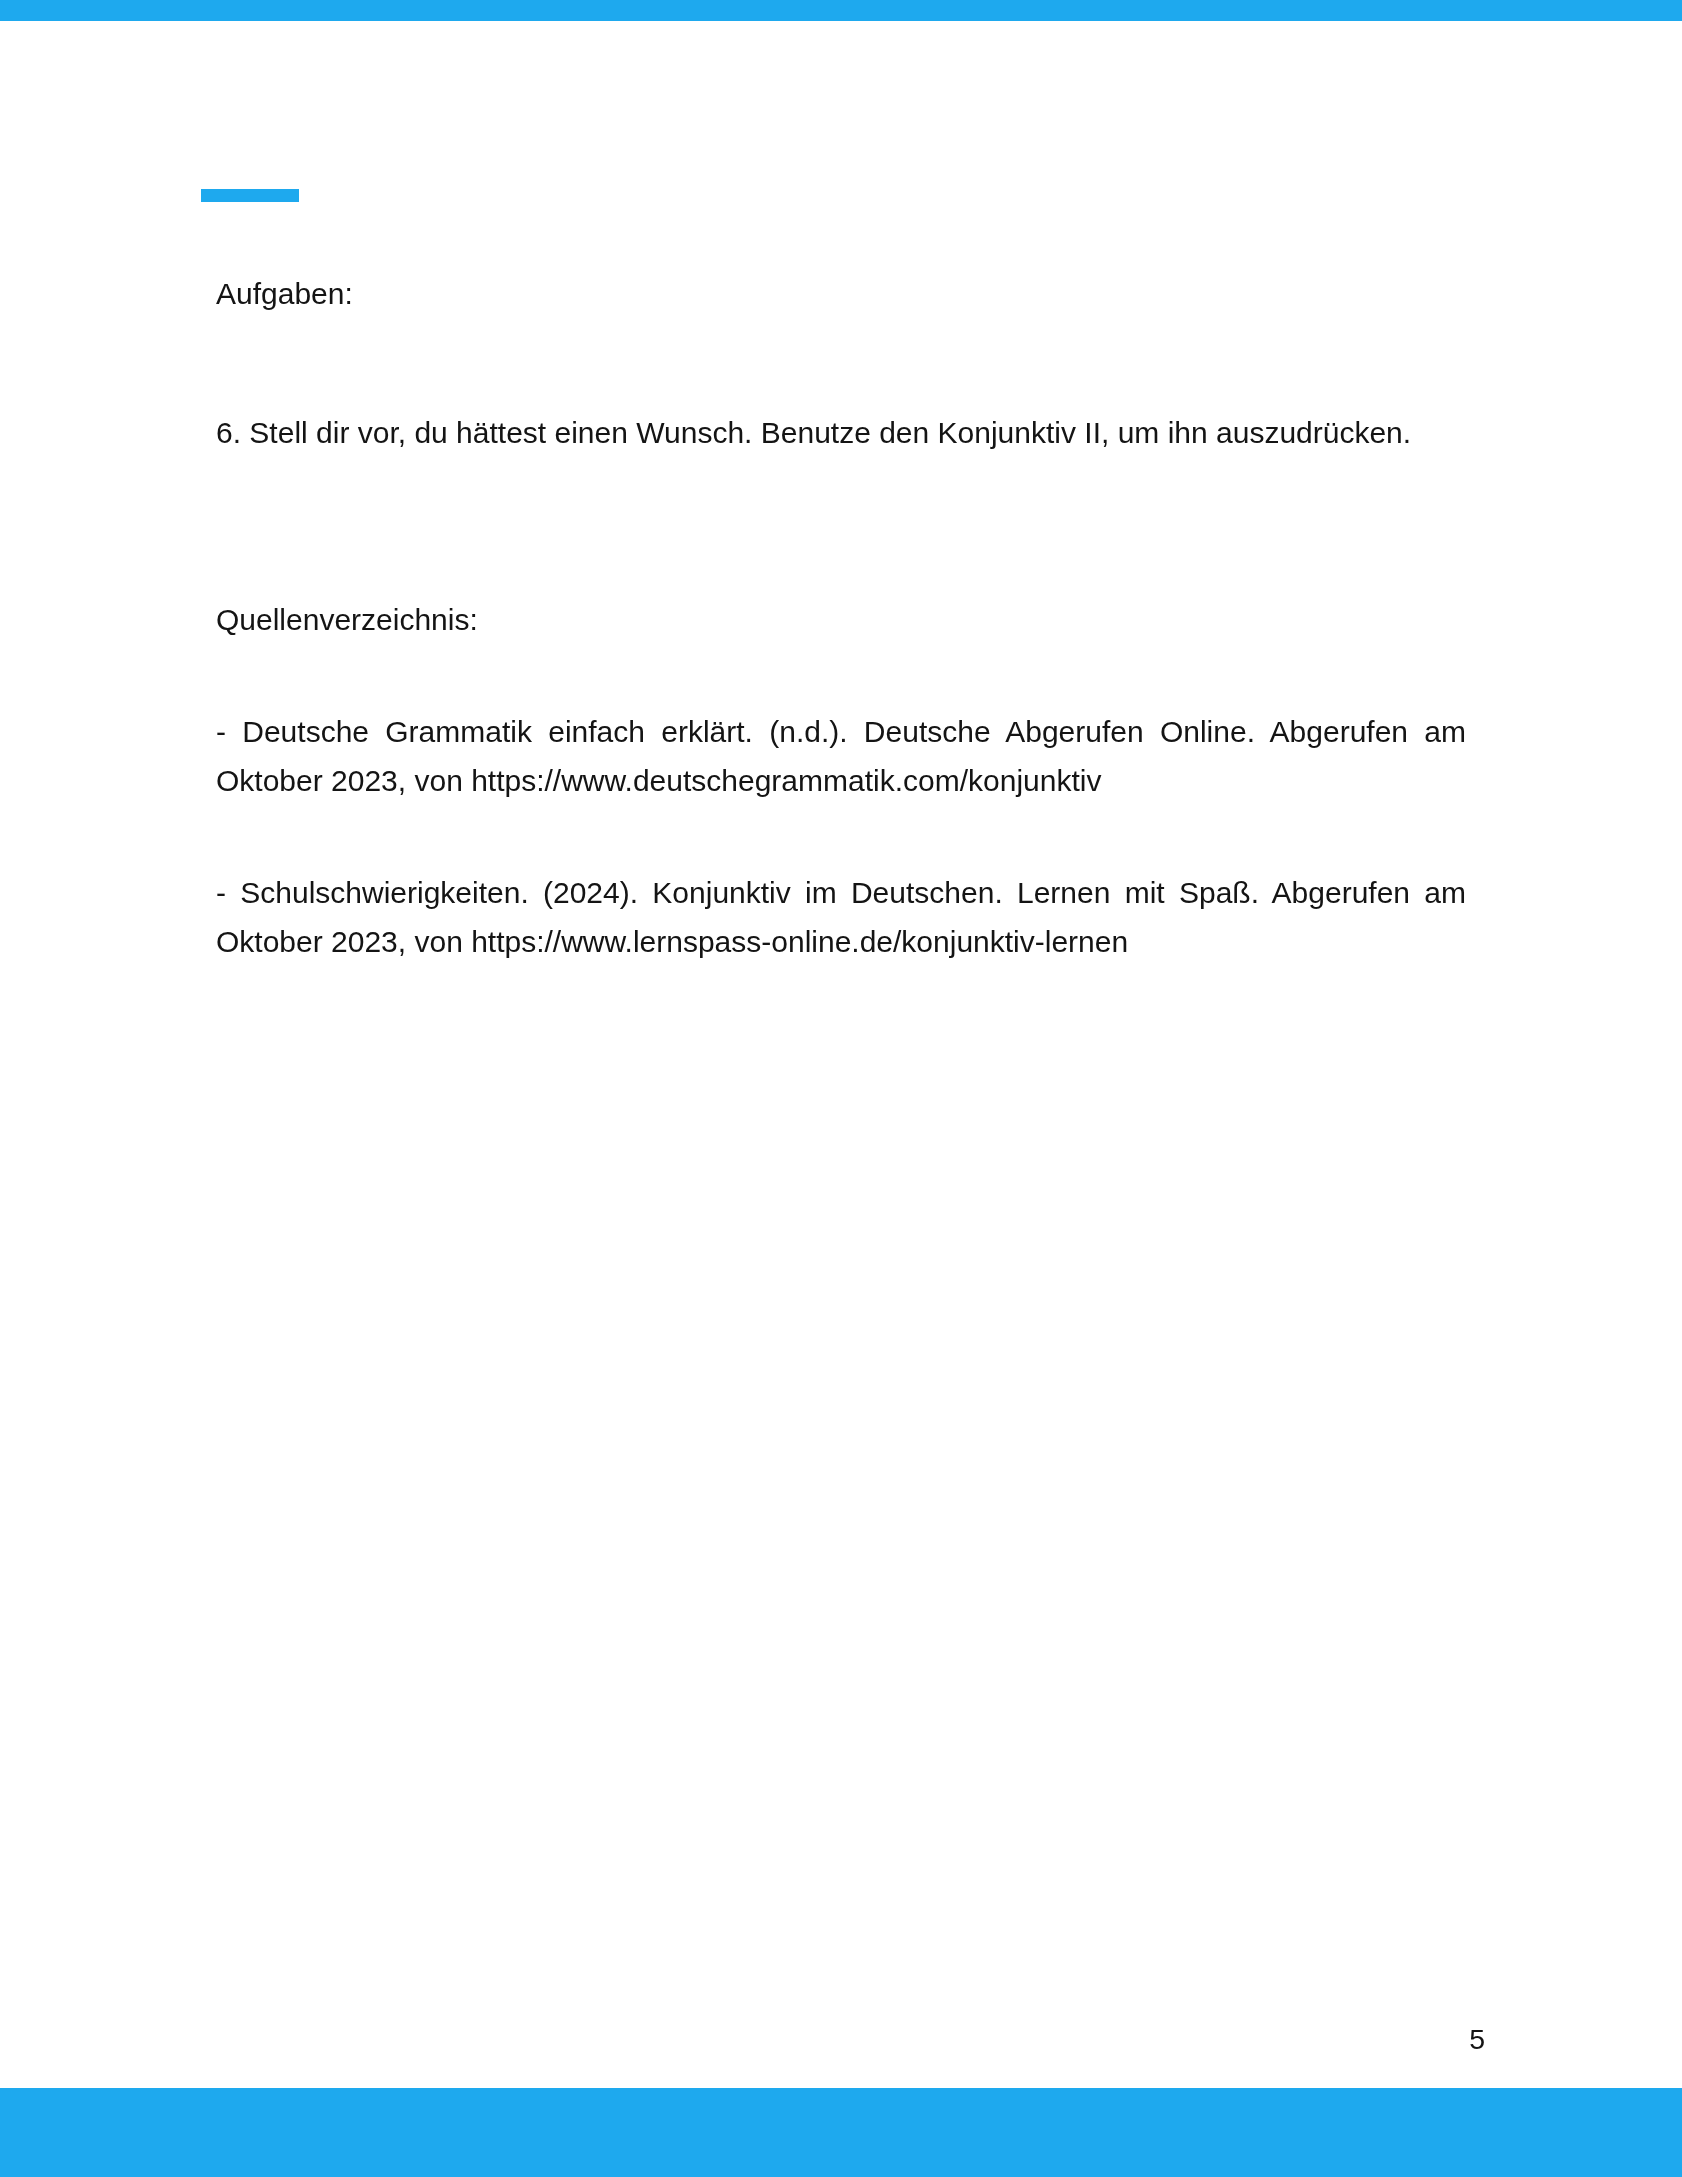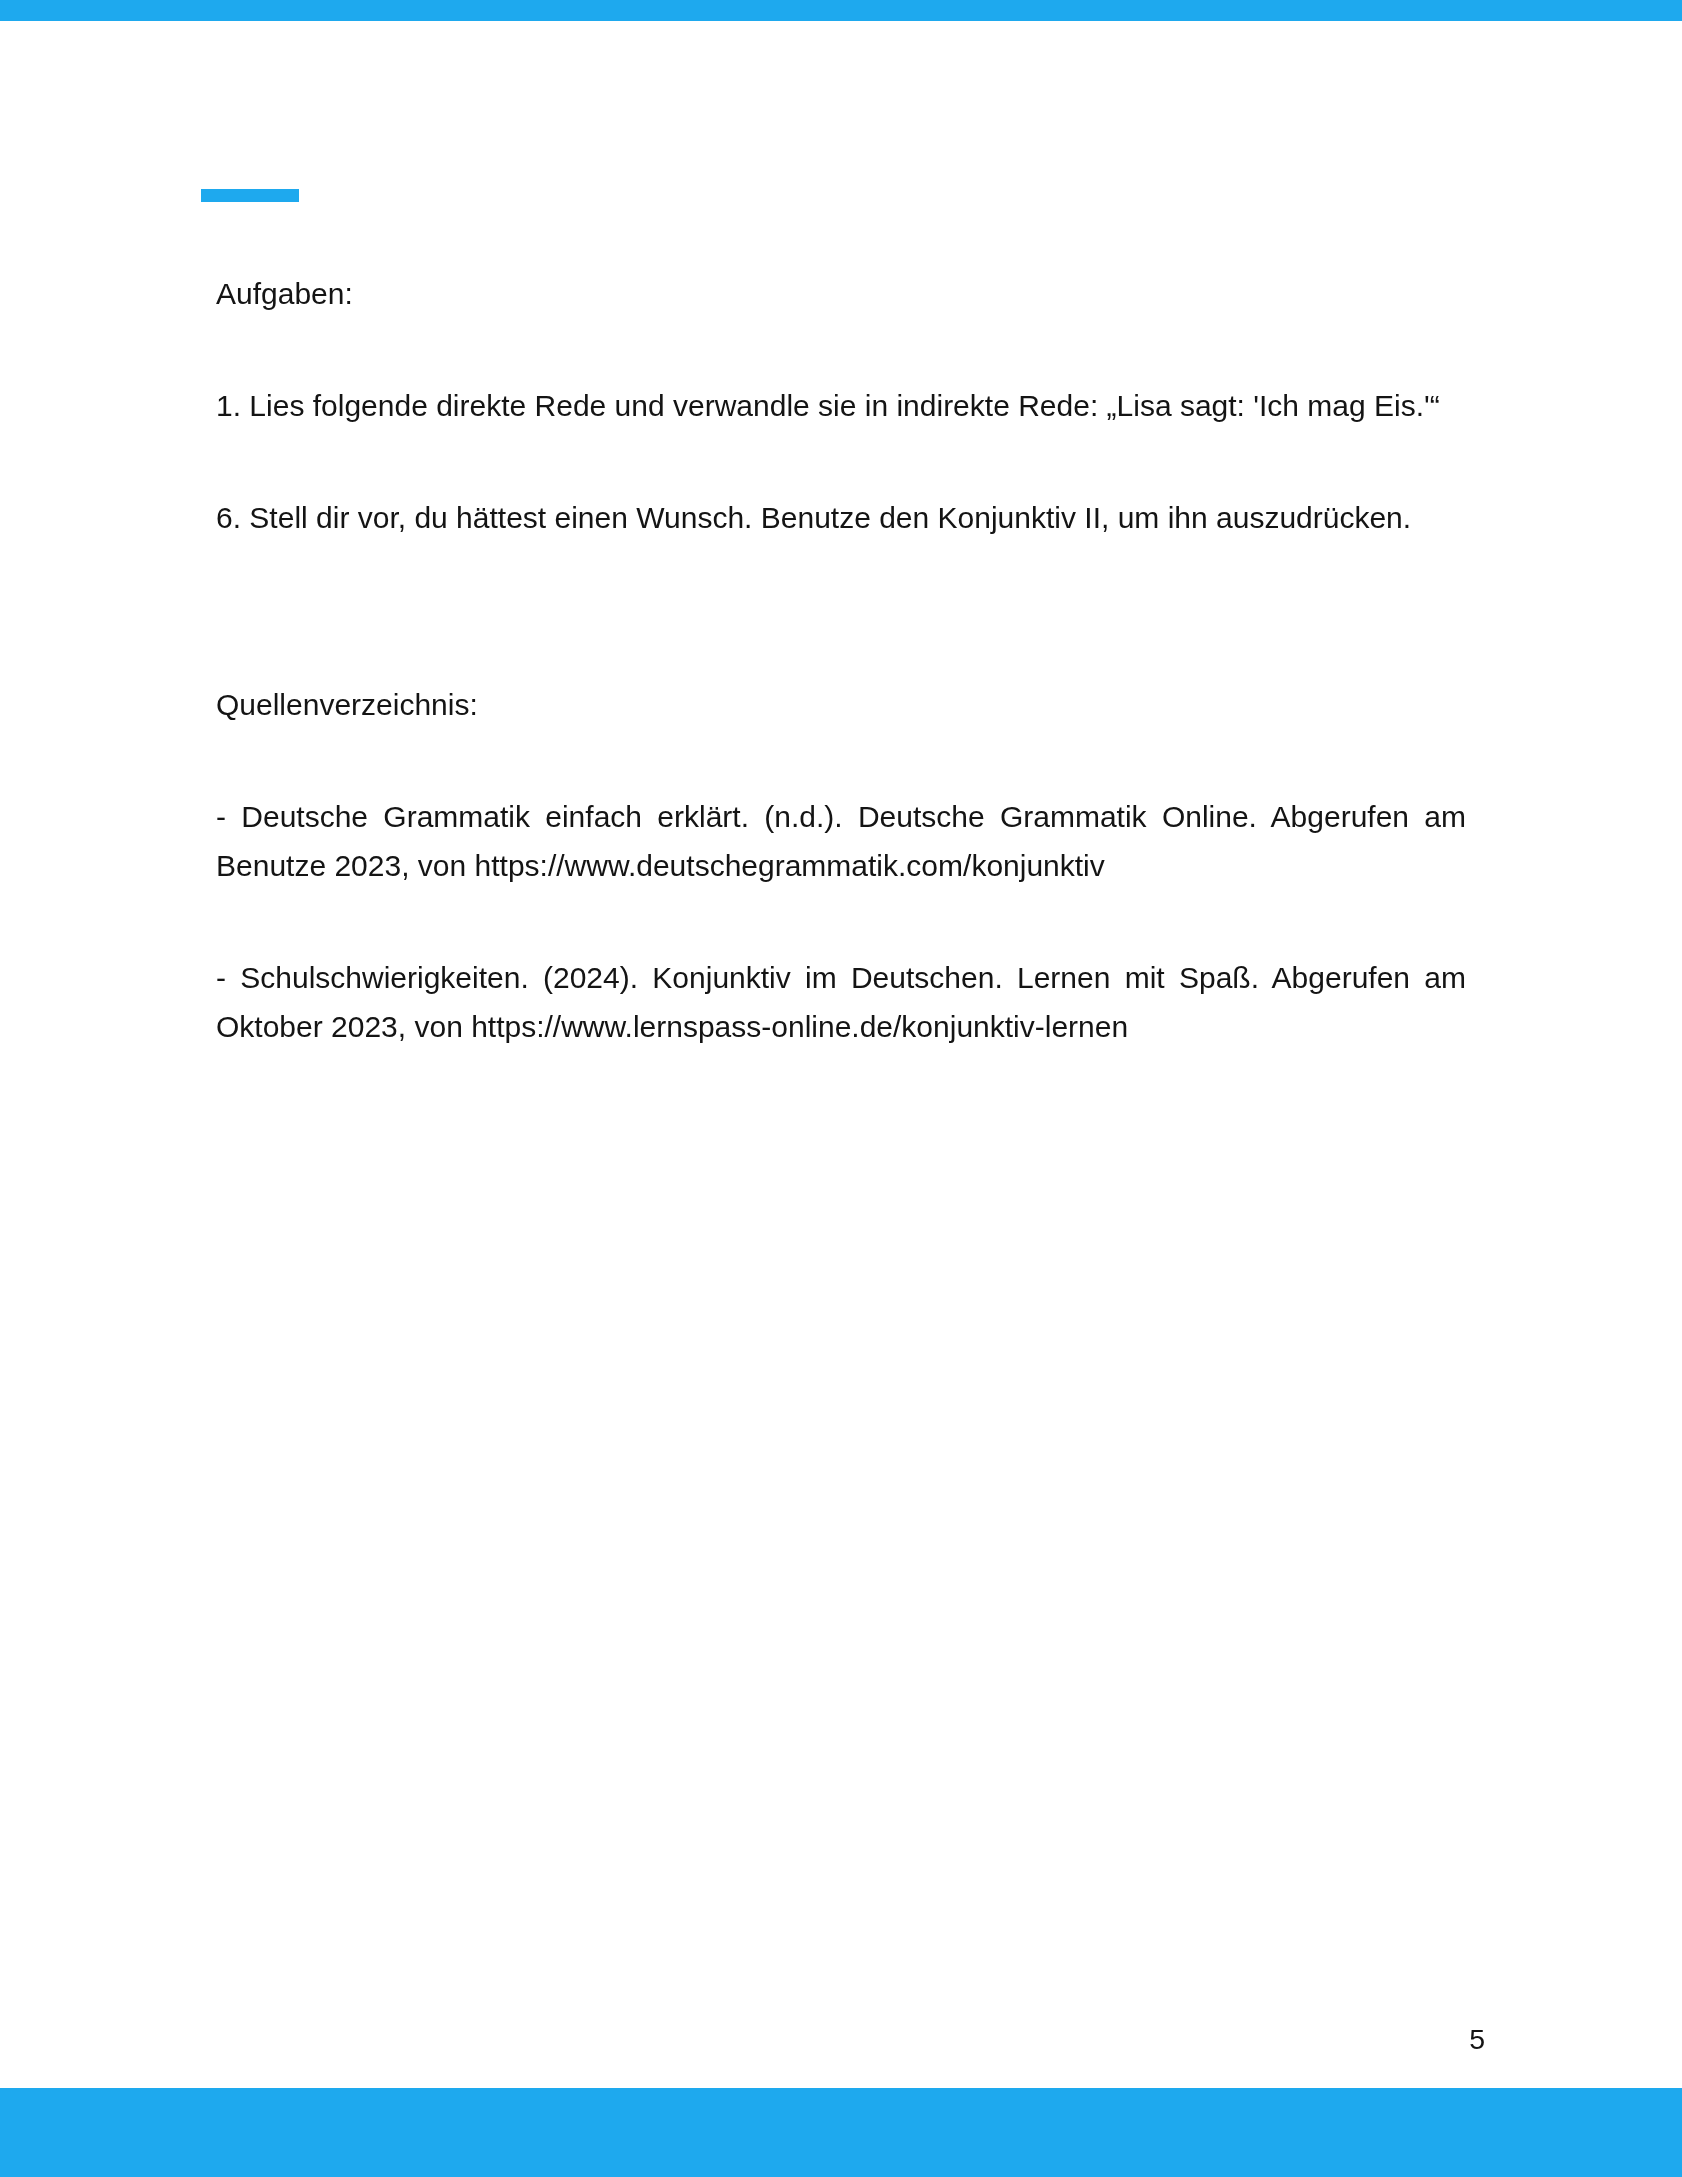--- a/index.html
+++ b/index.html
@@ -55,29 +55,28 @@
 </head>
 <body>
 
 <div class="top-bar"></div>
 
 <div class="accent-rule"></div>
 
 <div class="content">
   <p class="para">Aufgaben:</p>
   <div class="gap-small"></div>
-  <p class="para">1. Lies folgende direkte Rede und verwandle sie in indirekte Rede: „Lisa sagt: 'Ich mag Eis.'“</p>
   <div class="gap-small"></div>
   <p class="para">6. Stell dir vor, du hättest einen Wunsch. Benutze den Konjunktiv II, um ihn auszudrücken.</p>
 
   <div class="gap-large"></div>
 
   <p class="para">Quellenverzeichnis:</p>
   <div class="gap-small"></div>
-  <p class="para">- Deutsche Grammatik einfach erklärt. (n.d.). Deutsche Grammatik Online. Abgerufen am Benutze 2023, von https://www.deutschegrammatik.com/konjunktiv</p>
+  <p class="para">- Deutsche Grammatik einfach erklärt. (n.d.). Deutsche Abgerufen Online. Abgerufen am Oktober 2023, von https://www.deutschegrammatik.com/konjunktiv</p>
   <div class="gap-small"></div>
   <p class="para">- Schulschwierigkeiten. (2024). Konjunktiv im Deutschen. Lernen mit Spaß. Abgerufen am Oktober 2023, von https://www.lernspass-online.de/konjunktiv-lernen</p>
 </div>
 
 <div class="page-number">5</div>
 
 <div class="bottom-bar"></div>
 
 
 </body></html>

